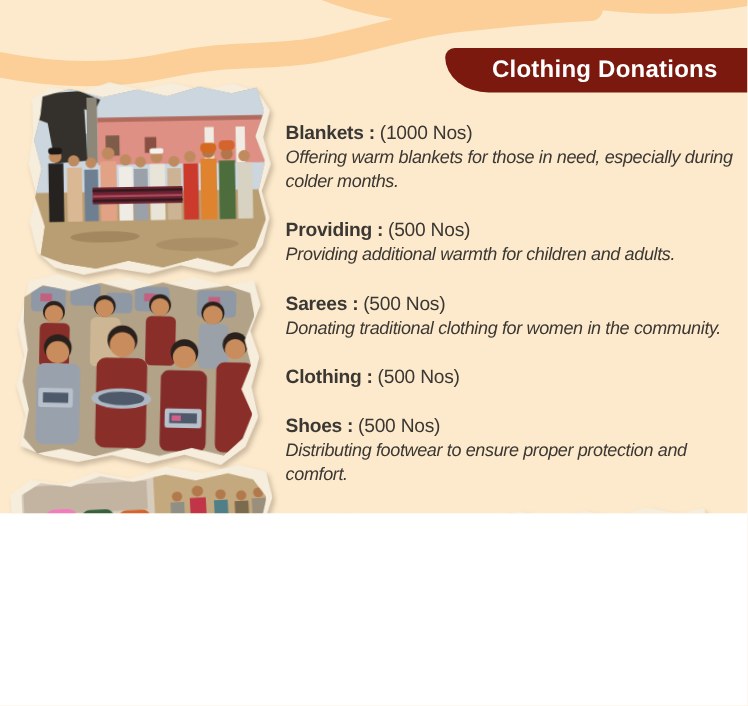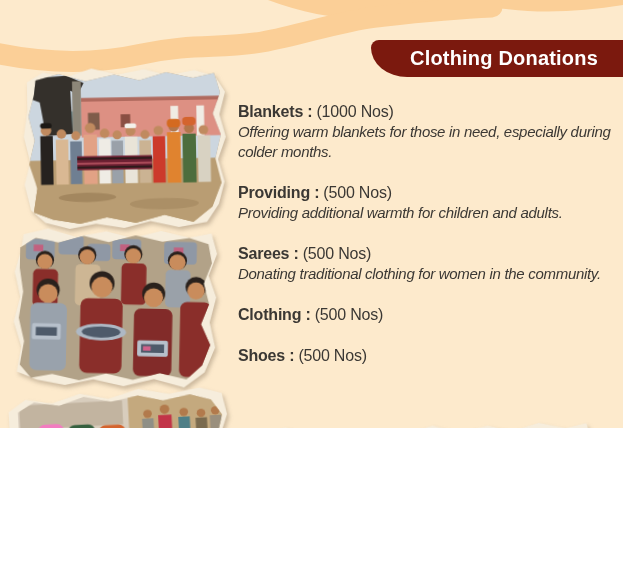--- a/index.html
+++ b/index.html
@@ -83,20 +83,21 @@
     <div class="item">
       <div class="head">
         <span class="lbl">Clothing :</span><span class="qty">(500 Nos)</span>
       </div>
     </div>
 
     <div class="item">
       <div class="head">
         <span class="lbl">Shoes :</span><span class="qty">(500 Nos)</span>
       </div>
+      <p class="desc">Distributing footwear to ensure proper protection and comfort.</p>
     </div>
 
   </div>
 
   <div class="photo p1">
     <div class="paper tornA"></div>
     <div class="pic tornB">
       <svg viewBox="0 0 200 160" preserveAspectRatio="none">
         <rect width="200" height="160" fill="#b99d73"></rect>
         <rect width="200" height="92" fill="#ccd6df"></rect>

